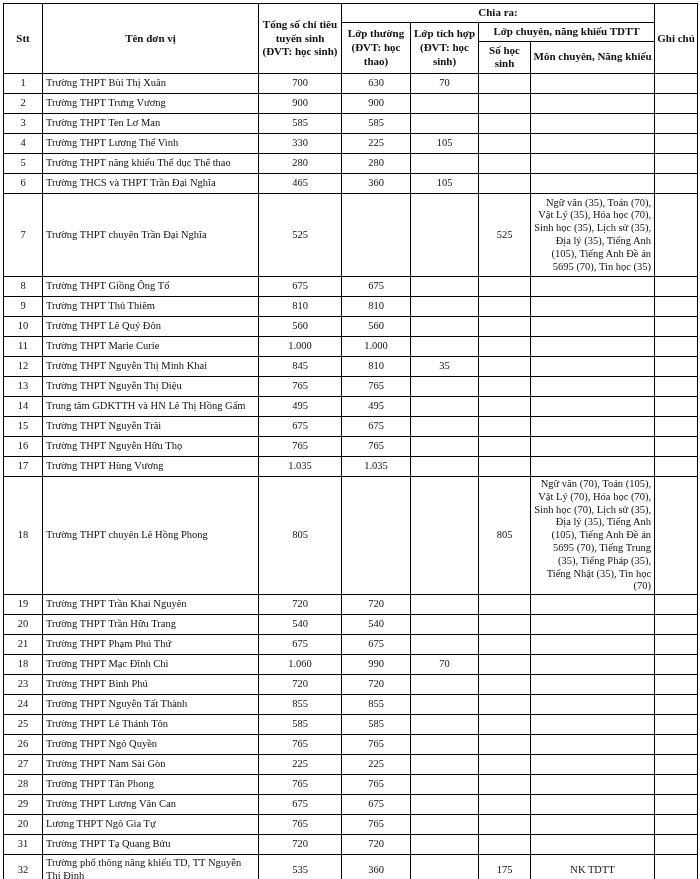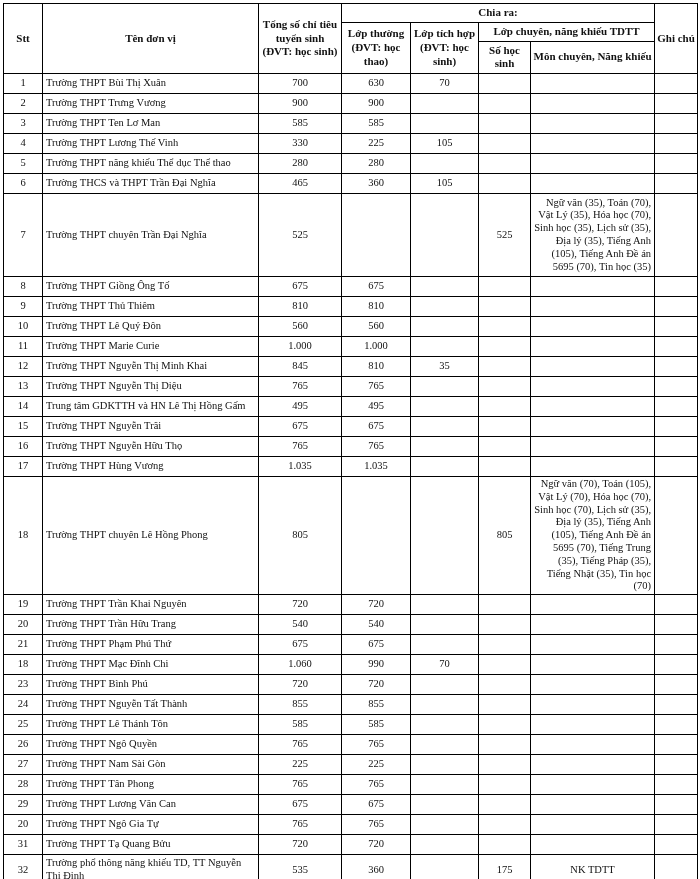--- a/index.html
+++ b/index.html
@@ -384,21 +384,21 @@
           <td class="name">Trường THPT Lương Văn Can</td>
           <td class="num">675</td>
           <td class="num">675</td>
           <td class="num"></td>
           <td class="num"></td>
           <td class="spsub-c"></td>
           <td class="note"></td>
         </tr>
         <tr class="r-normal">
           <td class="stt">20</td>
-          <td class="name">Trường THPT Ngô Gia Tự</td>
+          <td class="name">Lương THPT Ngô Gia Tự</td>
           <td class="num">765</td>
           <td class="num">765</td>
           <td class="num"></td>
           <td class="num"></td>
           <td class="spsub-c"></td>
           <td class="note"></td>
         </tr>
         <tr class="r-normal">
           <td class="stt">31</td>
           <td class="name">Trường THPT Tạ Quang Bửu</td>

